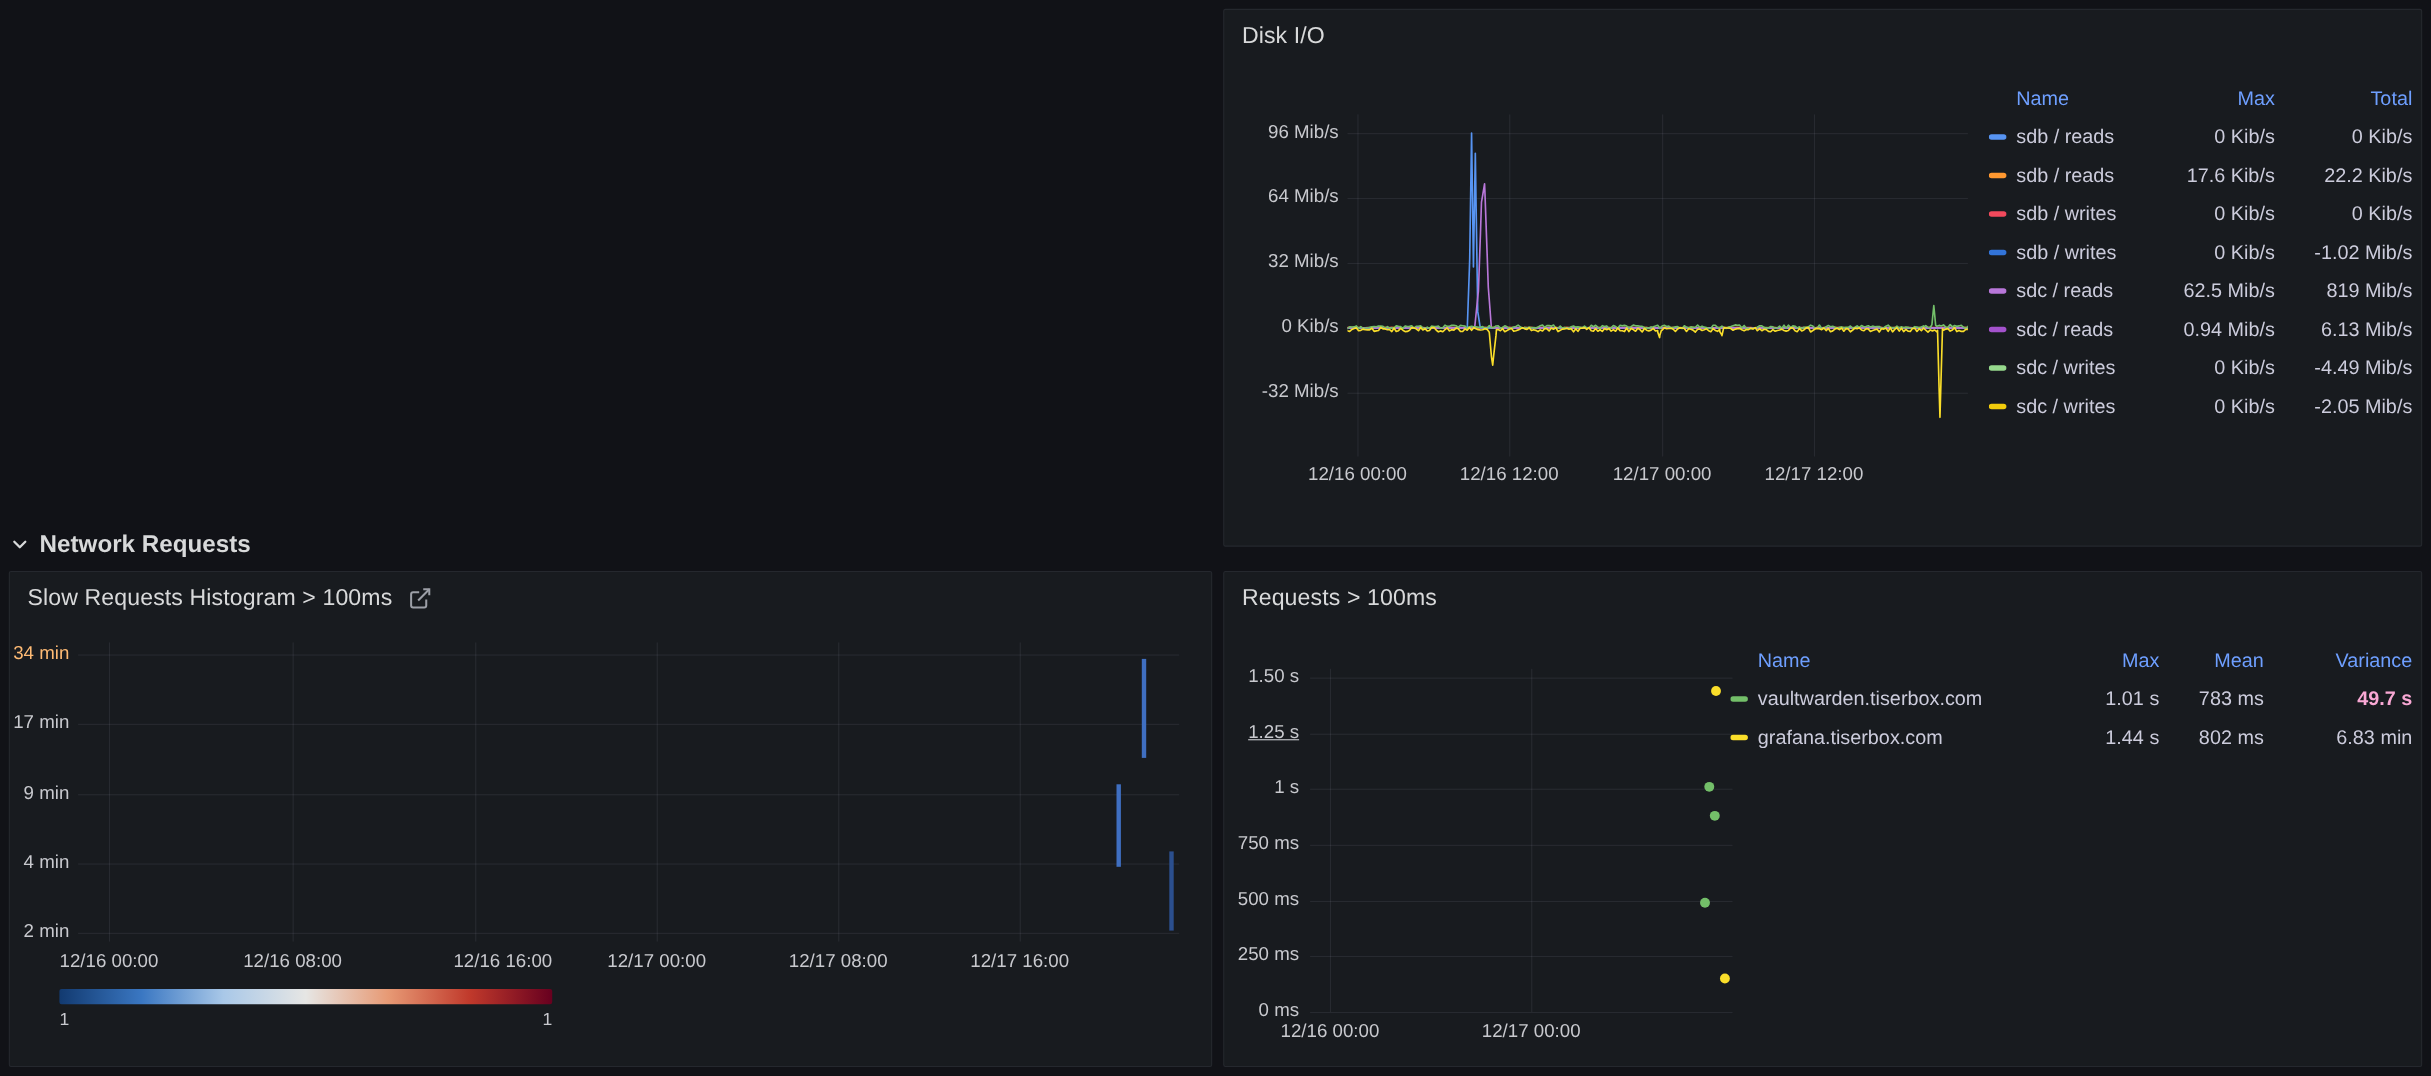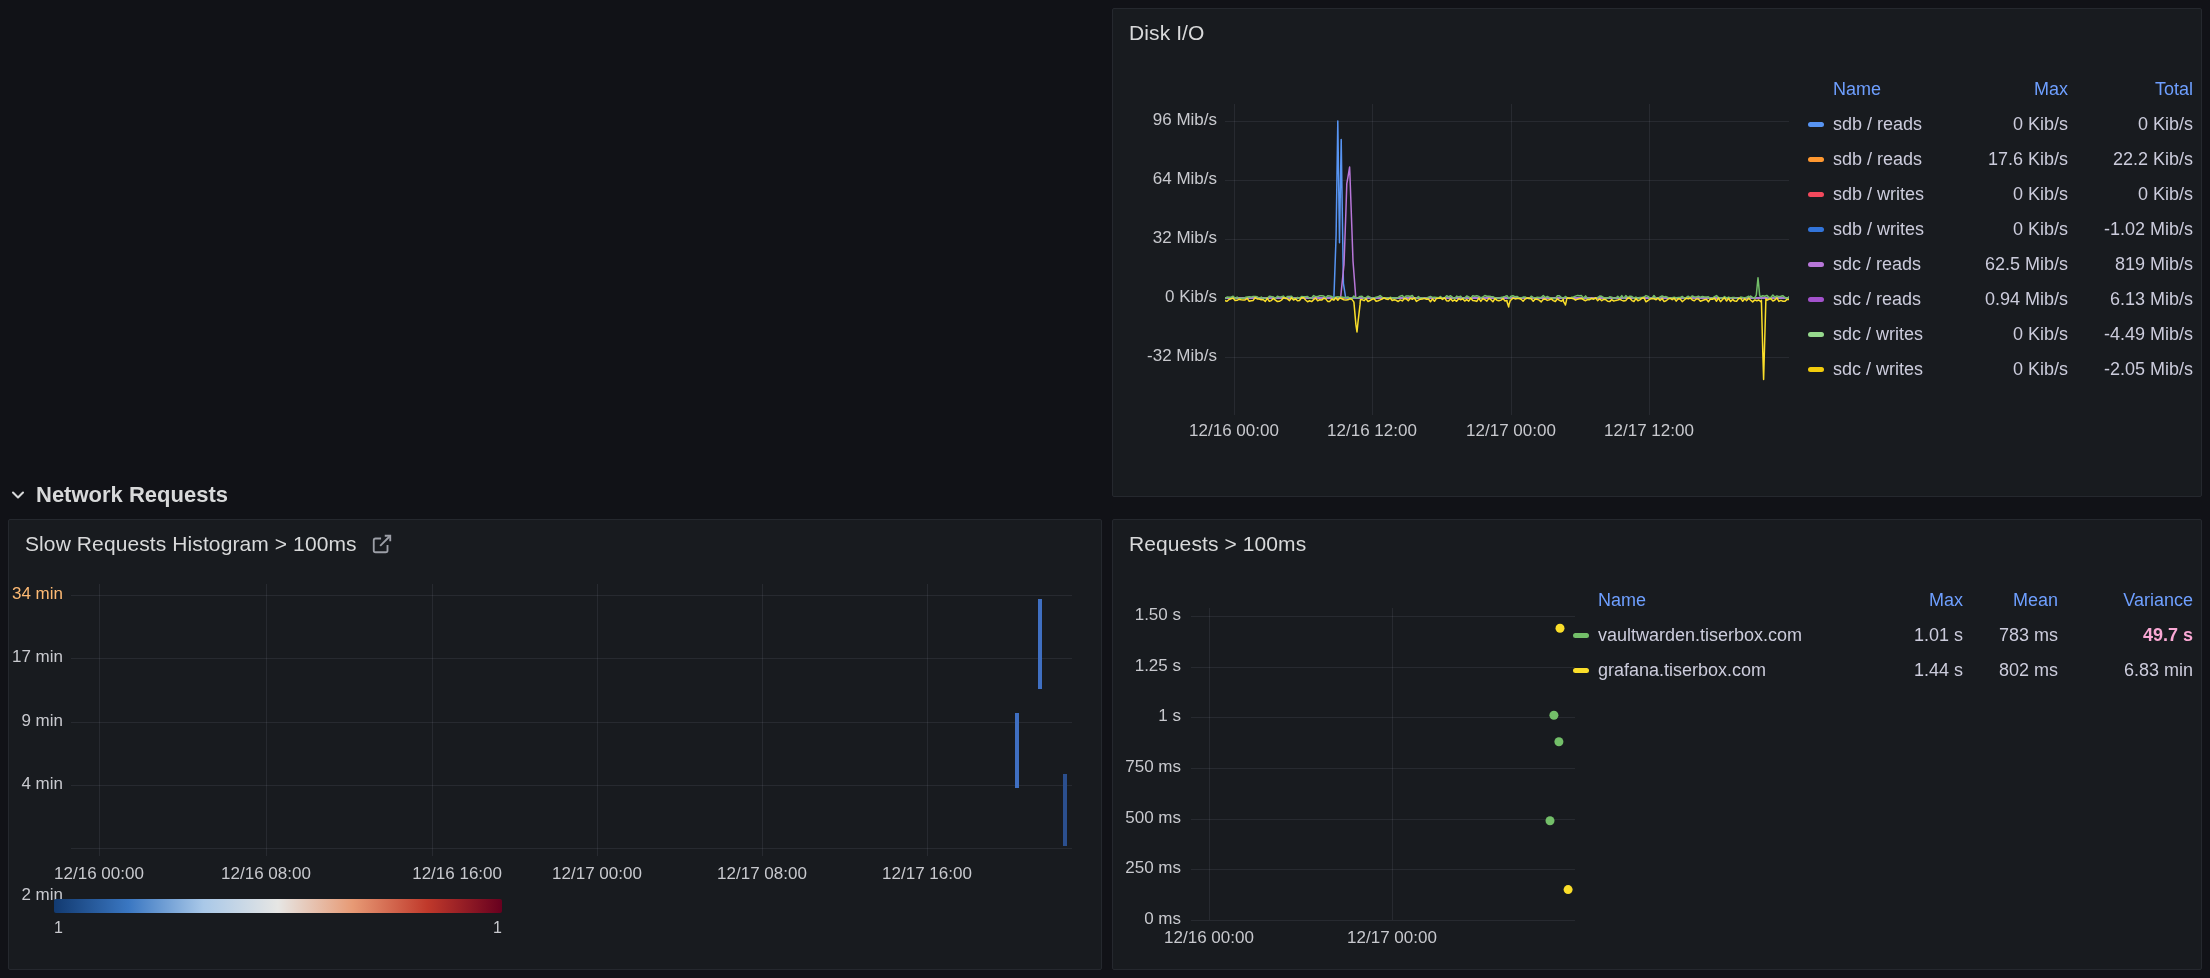--- a/index.html
+++ b/index.html
@@ -146,21 +146,21 @@
     <div class="panel-body" id="hist-body">
         <div style="position: absolute; left: 62px; top: 75px; width: 1001px; height: 1px; background: rgba(204, 204, 220, 0.09);"></div>
         <div style="position: absolute; left: 0px; top: 64px; width: 54px; text-align: right; font-size: 17px; color: #fdba74;">34 min</div>
         <div style="position: absolute; left: 62px; top: 138px; width: 1001px; height: 1px; background: rgba(204, 204, 220, 0.09);"></div>
         <div style="position: absolute; left: 0px; top: 127px; width: 54px; text-align: right; font-size: 17px; color: rgb(200, 201, 206);">17 min</div>
         <div style="position: absolute; left: 62px; top: 202px; width: 1001px; height: 1px; background: rgba(204, 204, 220, 0.09);"></div>
         <div style="position: absolute; left: 0px; top: 191px; width: 54px; text-align: right; font-size: 17px; color: rgb(200, 201, 206);">9 min</div>
         <div style="position: absolute; left: 62px; top: 265px; width: 1001px; height: 1px; background: rgba(204, 204, 220, 0.09);"></div>
         <div style="position: absolute; left: 0px; top: 254px; width: 54px; text-align: right; font-size: 17px; color: rgb(200, 201, 206);">4 min</div>
         <div style="position: absolute; left: 62px; top: 328px; width: 1001px; height: 1px; background: rgba(204, 204, 220, 0.09);"></div>
-        <div style="position: absolute; left: 0px; top: 317px; width: 54px; text-align: right; font-size: 17px; color: rgb(200, 201, 206); margin-top: 48px;">2 min</div>
+        <div style="position: absolute; left: 0px; top: 317px; width: 54px; text-align: right; font-size: 17px; color: rgb(200, 201, 206);">2 min</div>
         <div style="position: absolute; left: 90px; top: 64px; width: 1px; height: 272px; background: rgba(204, 204, 220, 0.09);"></div>
         <div style="position: absolute; left: 20px; top: 344px; width: 140px; text-align: center; font-size: 17px; color: rgb(200, 201, 206);">12/16 00:00</div>
         <div style="position: absolute; left: 257px; top: 64px; width: 1px; height: 272px; background: rgba(204, 204, 220, 0.09);"></div>
         <div style="position: absolute; left: 187px; top: 344px; width: 140px; text-align: center; font-size: 17px; color: rgb(200, 201, 206);">12/16 08:00</div>
         <div style="position: absolute; left: 423px; top: 64px; width: 1px; height: 272px; background: rgba(204, 204, 220, 0.09);"></div>
         <div style="position: absolute; left: 353px; top: 344px; width: 140px; text-align: right; font-size: 17px; color: rgb(200, 201, 206);">12/16 16:00</div>
         <div style="position: absolute; left: 588px; top: 64px; width: 1px; height: 272px; background: rgba(204, 204, 220, 0.09);"></div>
         <div style="position: absolute; left: 518px; top: 344px; width: 140px; text-align: center; font-size: 17px; color: rgb(200, 201, 206);">12/17 00:00</div>
         <div style="position: absolute; left: 753px; top: 64px; width: 1px; height: 272px; background: rgba(204, 204, 220, 0.09);"></div>
         <div style="position: absolute; left: 683px; top: 344px; width: 140px; text-align: center; font-size: 17px; color: rgb(200, 201, 206);">12/17 08:00</div>
@@ -176,21 +176,21 @@
   </section>
 
   <section class="panel" id="panel-req">
     <header class="panel-header">
       <h2 class="panel-title">Requests &gt; 100ms</h2>
     </header>
     <div class="panel-body" id="req-body">
         <div style="position: absolute; left: 78px; top: 96px; width: 384px; height: 1px; background: rgba(204, 204, 220, 0.09);"></div>
         <div style="position: absolute; left: 0px; top: 85px; width: 68px; text-align: right; font-size: 17px; color: rgb(200, 201, 206);">1.50 s</div>
         <div style="position: absolute; left: 78px; top: 147px; width: 384px; height: 1px; background: rgba(204, 204, 220, 0.09);"></div>
-        <div style="position: absolute; left: 0px; top: 136px; width: 68px; text-align: right; font-size: 17px; color: rgb(200, 201, 206);">1.25 s</div>
+        <div style="position: absolute; left: 0px; top: 136px; width: 68px; text-align: right; font-size: 17px; color: rgb(200, 201, 206); text-decoration: underline;">1.25 s</div>
         <div style="position: absolute; left: 78px; top: 197px; width: 384px; height: 1px; background: rgba(204, 204, 220, 0.09);"></div>
         <div style="position: absolute; left: 0px; top: 186px; width: 68px; text-align: right; font-size: 17px; color: rgb(200, 201, 206);">1 s</div>
         <div style="position: absolute; left: 78px; top: 248px; width: 384px; height: 1px; background: rgba(204, 204, 220, 0.09);"></div>
         <div style="position: absolute; left: 0px; top: 237px; width: 68px; text-align: right; font-size: 17px; color: rgb(200, 201, 206);">750 ms</div>
         <div style="position: absolute; left: 78px; top: 299px; width: 384px; height: 1px; background: rgba(204, 204, 220, 0.09);"></div>
         <div style="position: absolute; left: 0px; top: 288px; width: 68px; text-align: right; font-size: 17px; color: rgb(200, 201, 206);">500 ms</div>
         <div style="position: absolute; left: 78px; top: 349px; width: 384px; height: 1px; background: rgba(204, 204, 220, 0.09);"></div>
         <div style="position: absolute; left: 0px; top: 338px; width: 68px; text-align: right; font-size: 17px; color: rgb(200, 201, 206);">250 ms</div>
         <div style="position: absolute; left: 78px; top: 400px; width: 384px; height: 1px; background: rgba(204, 204, 220, 0.09);"></div>
         <div style="position: absolute; left: 0px; top: 389px; width: 68px; text-align: right; font-size: 17px; color: rgb(200, 201, 206);">0 ms</div>

